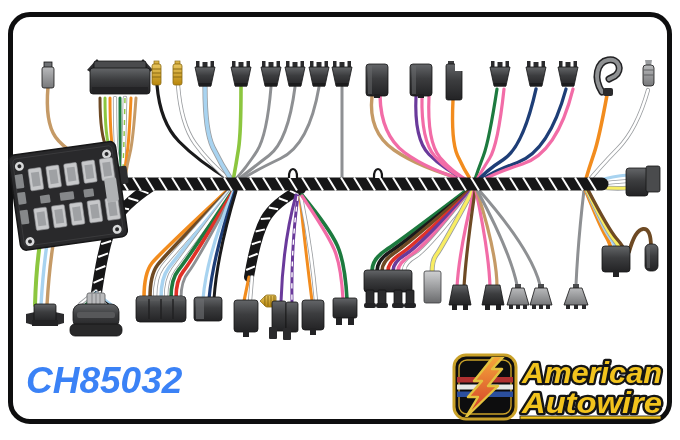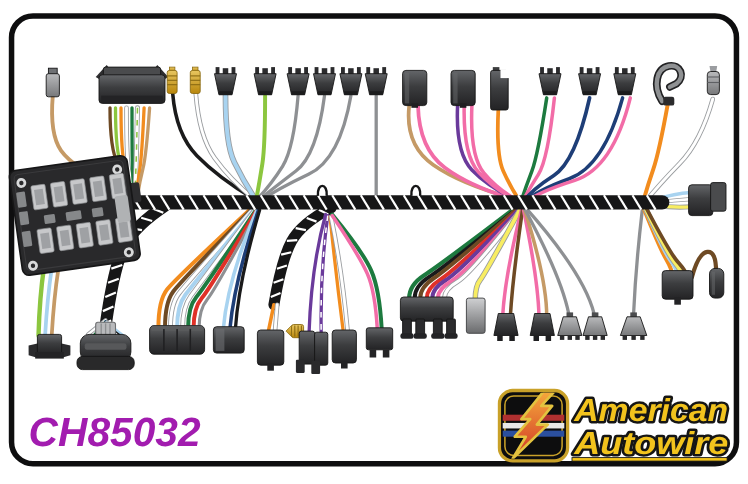--- a/index.html
+++ b/index.html
@@ -1,23 +1,23 @@
 <!DOCTYPE html>
 <html><head>
 <meta charset="utf-8">
 <style>
   html,body{margin:0;padding:0;background:#ffffff;}
   #stage{position:relative;width:680px;height:440px;background:#ffffff;overflow:hidden;
          font-family:"Liberation Sans",sans-serif;}
   .card{position:absolute;left:8px;top:12px;width:654px;height:402px;
         background:#ffffff;border:5px solid #0e0e0f;border-radius:22px;}
   #harness{position:absolute;left:0;top:0;pointer-events:none;}
-  .part-number{position:absolute;left:26px;top:372px;
+  .part-number{position:absolute;left:26px;top:360px;
         font-size:37px;font-weight:bold;font-style:italic;
-        color:#a21caf;letter-spacing:0px;text-align:right;}
+        color:#3b82f6;letter-spacing:0px;text-align:right;}
   .logo{position:absolute;left:452px;top:352px;width:249px;height:72px;}
 </style>
 </head>
 <body>
 
 <div id="stage">
   <div class="card"></div>
 
   <svg id="harness" width="680" height="440" viewBox="0 0 680 440">
       <defs>

